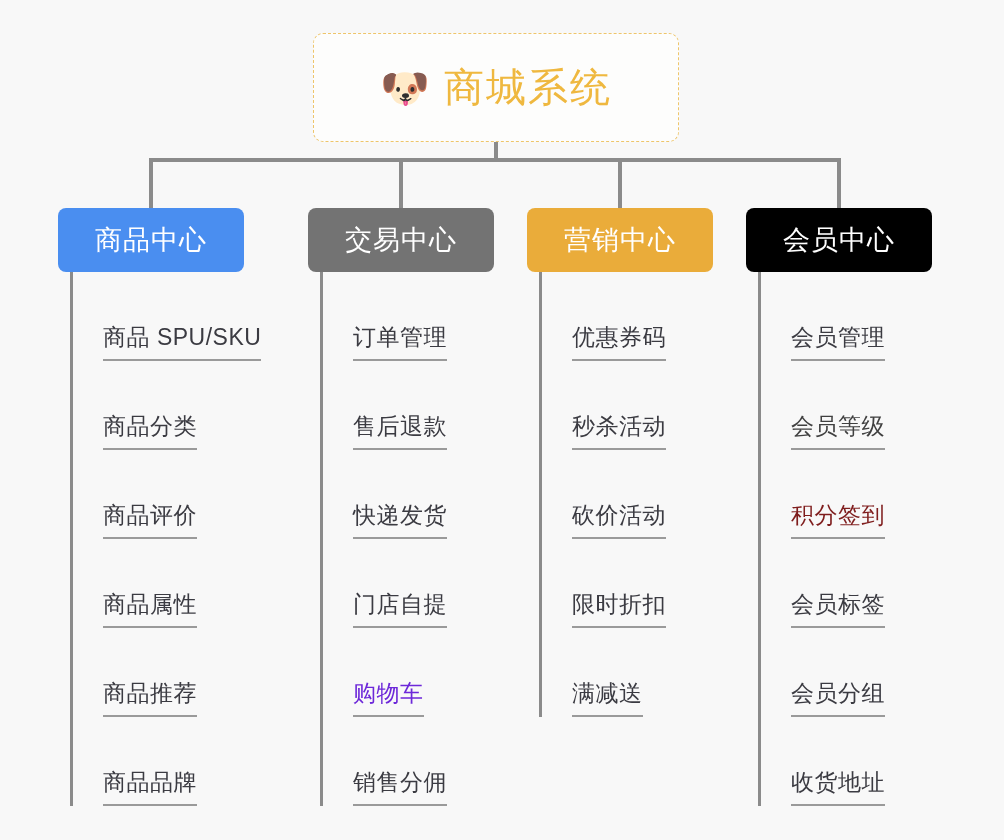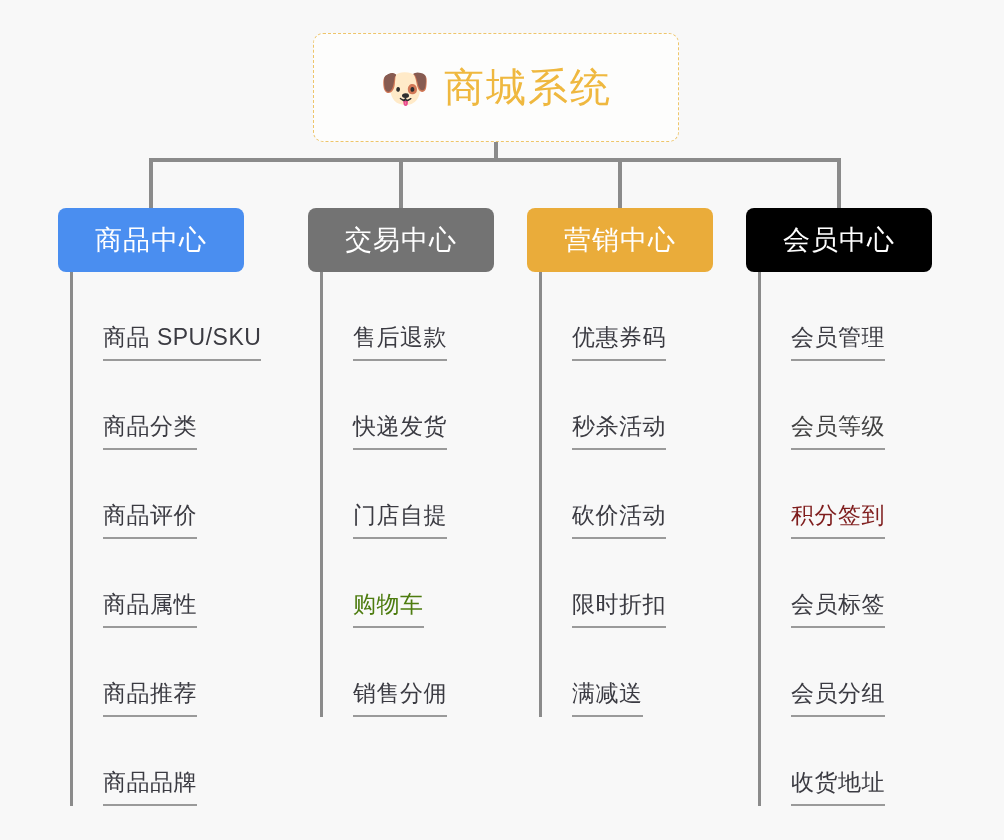--- a/index.html
+++ b/index.html
@@ -145,30 +145,33 @@
       </div>
     </div>
   </div>
 
   <div class="column" id="col-1">
     <div class="cat-header" style="background: #737373;">
       <span>交易中心</span>
     </div>
     <div class="leaf-wrap" style="border-left-color: rgb(139, 139, 139);">
       <div class="leaf">
+        <span class="leaf-label" style="color: rgb(59, 59, 66); border-bottom-color: rgb(154, 154, 154);">订单管理</span>
+      </div>
+      <div class="leaf">
         <span class="leaf-label" style="color: rgb(59, 59, 66); border-bottom-color: rgb(154, 154, 154);">售后退款</span>
       </div>
       <div class="leaf">
         <span class="leaf-label" style="color: rgb(59, 59, 66); border-bottom-color: rgb(154, 154, 154);">快递发货</span>
       </div>
       <div class="leaf">
         <span class="leaf-label" style="color: rgb(59, 59, 66); border-bottom-color: rgb(154, 154, 154);">门店自提</span>
       </div>
       <div class="leaf">
-        <span class="leaf-label" style="color: #4d7c0f; border-bottom-color: rgb(154, 154, 154);">购物车</span>
+        <span class="leaf-label" style="color: #6d28d9; border-bottom-color: rgb(154, 154, 154);">购物车</span>
       </div>
       <div class="leaf">
         <span class="leaf-label" style="color: rgb(59, 59, 66); border-bottom-color: rgb(154, 154, 154);">销售分佣</span>
       </div>
     </div>
   </div>
 
   <div class="column" id="col-2">
     <div class="cat-header" style="background: rgb(234, 172, 58);">
       <span>营销中心</span>

